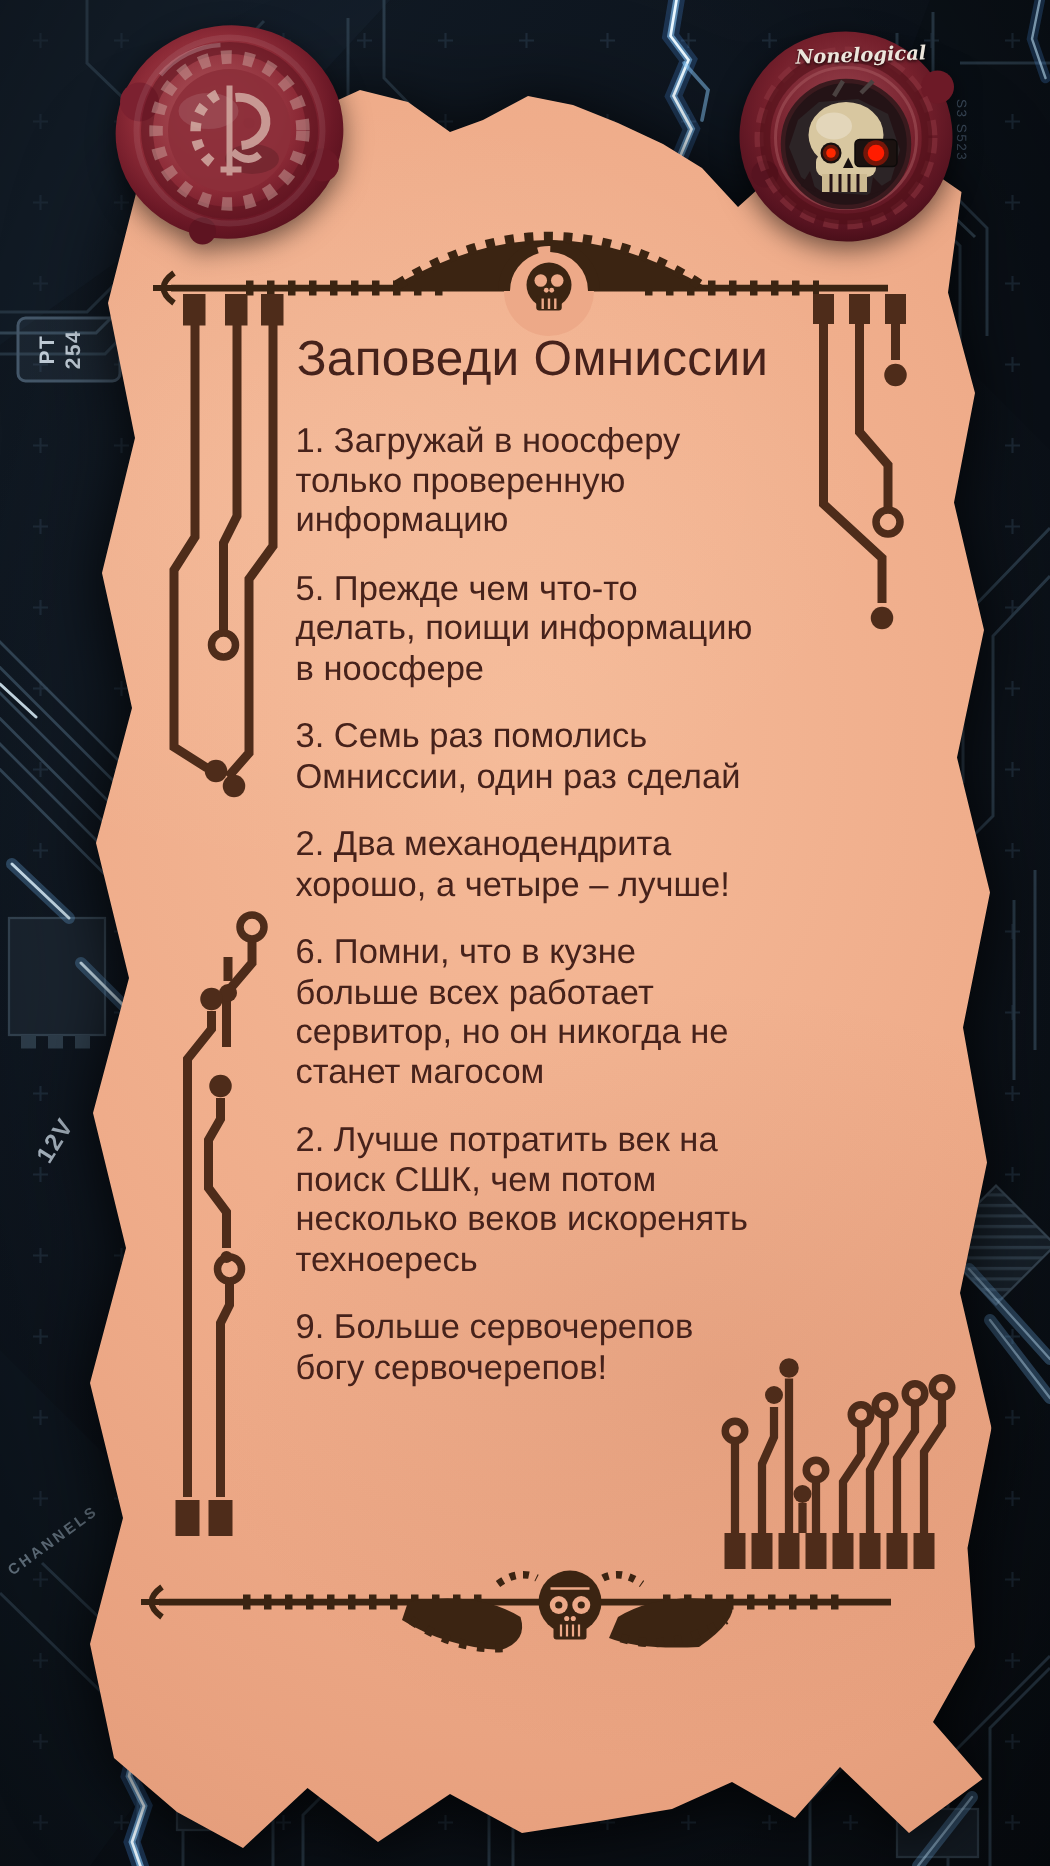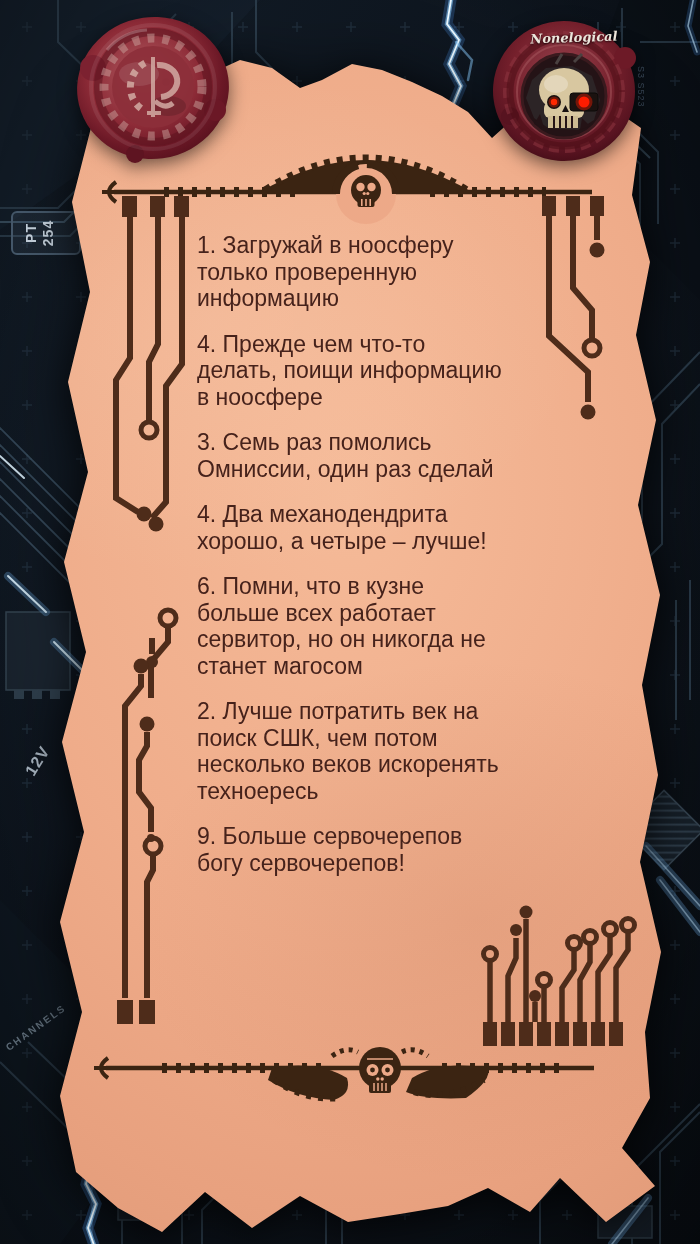--- a/index.html
+++ b/index.html
@@ -316,29 +316,30 @@
           <circle cx="14" cy="62" r="6.5"></circle>
             <circle cx="68" cy="88" r="6.5"></circle>
           <circle cx="98" cy="51" r="6.5"></circle>
             <circle cx="114" cy="45" r="6.5"></circle>
           <circle cx="134" cy="37" r="6.5"></circle>
             <circle cx="152" cy="33" r="6.5"></circle>
         </g>
       </svg>
 
       <div class="scroll-text">
+        <div class="title">Заповеди Омниссии</div>
         <div class="cmd">1. Загружай в ноосферу
 только проверенную
 информацию</div>
-        <div class="cmd">4. Прежде чем что-то
+        <div class="cmd">5. Прежде чем что-то
 делать, поищи информацию
 в ноосфере</div>
         <div class="cmd">3. Семь раз помолись
 Омниссии, один раз сделай</div>
-        <div class="cmd">4. Два механодендрита
+        <div class="cmd">2. Два механодендрита
 хорошо, а четыре – лучше!</div>
         <div class="cmd">6. Помни, что в кузне
 больше всех работает
 сервитор, но он никогда не
 станет магосом</div>
         <div class="cmd">2. Лучше потратить век на
 поиск СШК, чем потом
 несколько веков искоренять
 техноересь</div>
         <div class="cmd last">9. Больше сервочерепов

